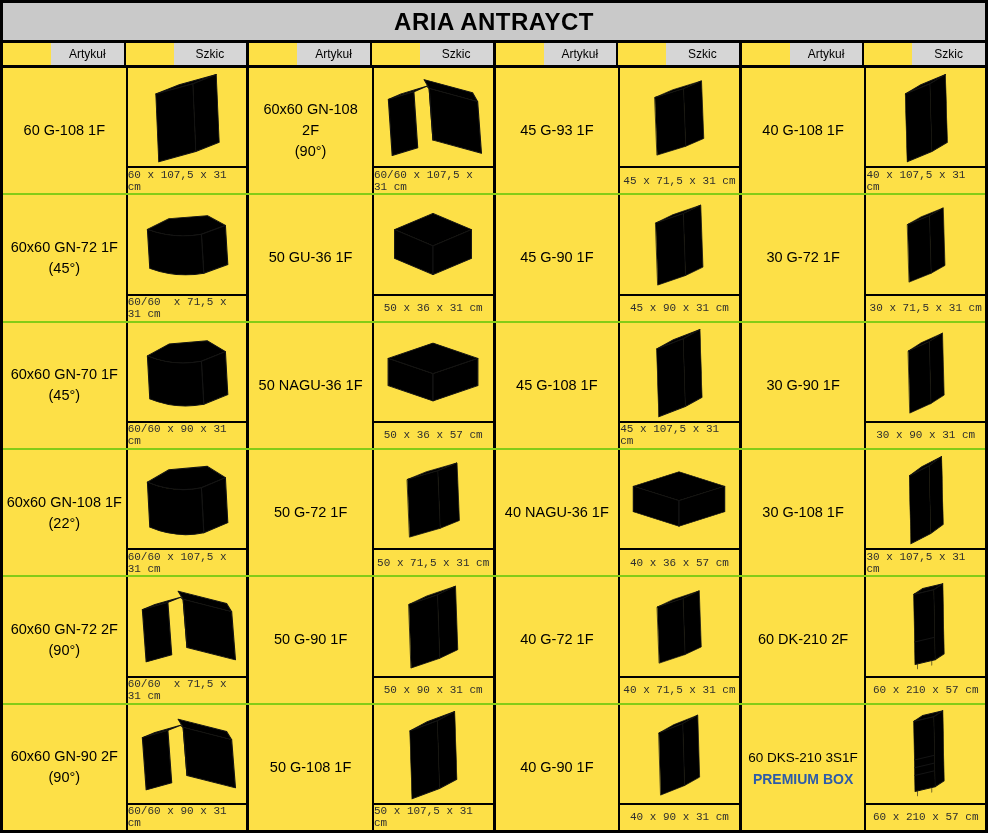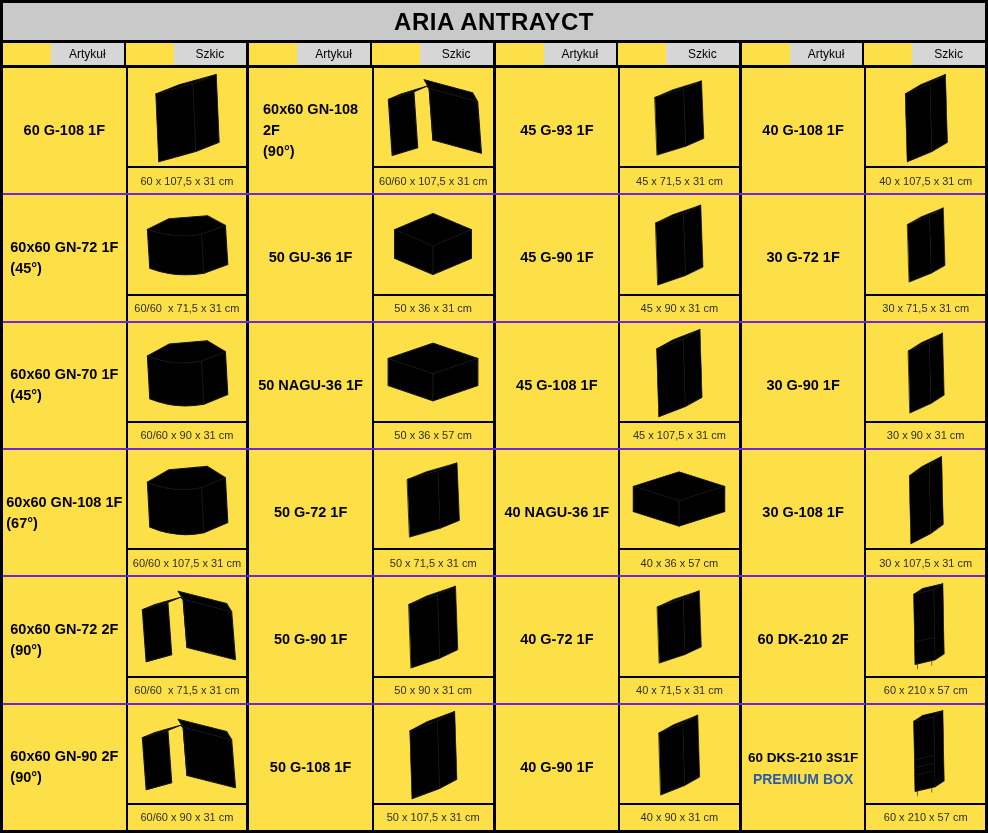--- a/index.html
+++ b/index.html
@@ -6,30 +6,30 @@
   body{font-family:"Liberation Sans", sans-serif; -webkit-font-smoothing:antialiased;}
   .catalog{box-sizing:border-box;width:988px;height:833px;border:3px solid #000;display:flex;flex-direction:column;background:#fde047;}
   .title-bar{flex:0 0 37px;background:#c9c9c9;border-bottom:3px solid #000;display:flex;align-items:center;justify-content:center;font-size:24px;font-weight:bold;letter-spacing:.5px;color:#000;}
   .header-row{flex:0 0 22px;display:flex;border-bottom:3px solid #000;}
   .hpair{flex:1;display:flex;}
   .hpair + .hpair{border-left:3px solid #000;}
   .hcell{flex:1;background:#d6d6d6;display:flex;align-items:center;justify-content:center;font-size:12px;color:#000;margin-left:48px;}
   .hcell.first{border-right:2px solid #000;}
   .grid-body{flex:1;display:flex;flex-direction:column;}
   .catalog-row{flex:1;display:flex;min-height:0;}
-  .catalog-row + .catalog-row{border-top:2px solid #6d28d9;}
+  .catalog-row + .catalog-row{border-top:2px solid #84cc16;}
   .pair{flex:1;display:flex;min-width:0;}
   .pair + .pair{border-left:3px solid #000;}
   .article-cell{flex:1;border-right:2px solid #000;display:flex;flex-direction:column;align-items:center;justify-content:center;padding:2px;min-width:0;}
-  .artname{font-size:14.5px;font-weight:bold;color:#000;text-align:left;white-space:pre-line;line-height:1.45;}
+  .artname{font-size:14.5px;font-weight:normal;color:#000;text-align:center;white-space:pre-line;line-height:1.45;}
   .artname.small{font-size:13.5px;}
   .subtitle{font-size:14px;font-weight:bold;color:#2d5ba9;text-align:center;margin-top:3px;}
   .sketch-cell{flex:1;display:flex;flex-direction:column;min-width:0;}
   .sketch-area{flex:1;display:flex;align-items:center;justify-content:center;min-height:0;}
-  .dims{flex:0 0 25px;border-top:2px solid #000;display:flex;align-items:center;justify-content:center;font-size:11px;color:#2e2e2e;white-space:pre-wrap;}
+  .dims{flex:0 0 25px;border-top:2px solid #000;display:flex;align-items:center;justify-content:center;font-size:11px;color:#2e2e2e;white-space:pre-wrap;font-family:Liberation Mono, monospace;}
   svg.sk{display:block;}
   svg.sk *{vector-effect:non-scaling-stroke;stroke:#141414;stroke-width:1.8;stroke-linejoin:round;stroke-linecap:round;}
   #sketch-defs{position:absolute;width:0;height:0;overflow:hidden;}
 </style>
 </head>
 <body>
 
 <svg id="sketch-defs" xmlns="http://www.w3.org/2000/svg" aria-hidden="true">
   <defs>
     <g id="icon-cabinet">
@@ -266,21 +266,21 @@
           </div>
           <div class="dims">30 x 90 x 31 cm</div>
         </div>
       </div>
     </div>
 
     <div class="catalog-row">
       <div class="pair">
         <div class="article-cell">
           <div class="artname">60x60 GN-108 1F
-(67°)</div>
+(22°)</div>
         </div>
         <div class="sketch-cell">
           <div class="sketch-area">
             <svg class="sk" style="width:96px;height:90px" viewBox="0 0 160 160" preserveAspectRatio="none">
                 <use href="#icon-corner-45"></use>
               </svg>
           </div>
           <div class="dims">60/60 x 107,5 x 31 cm</div>
         </div>
       </div>

